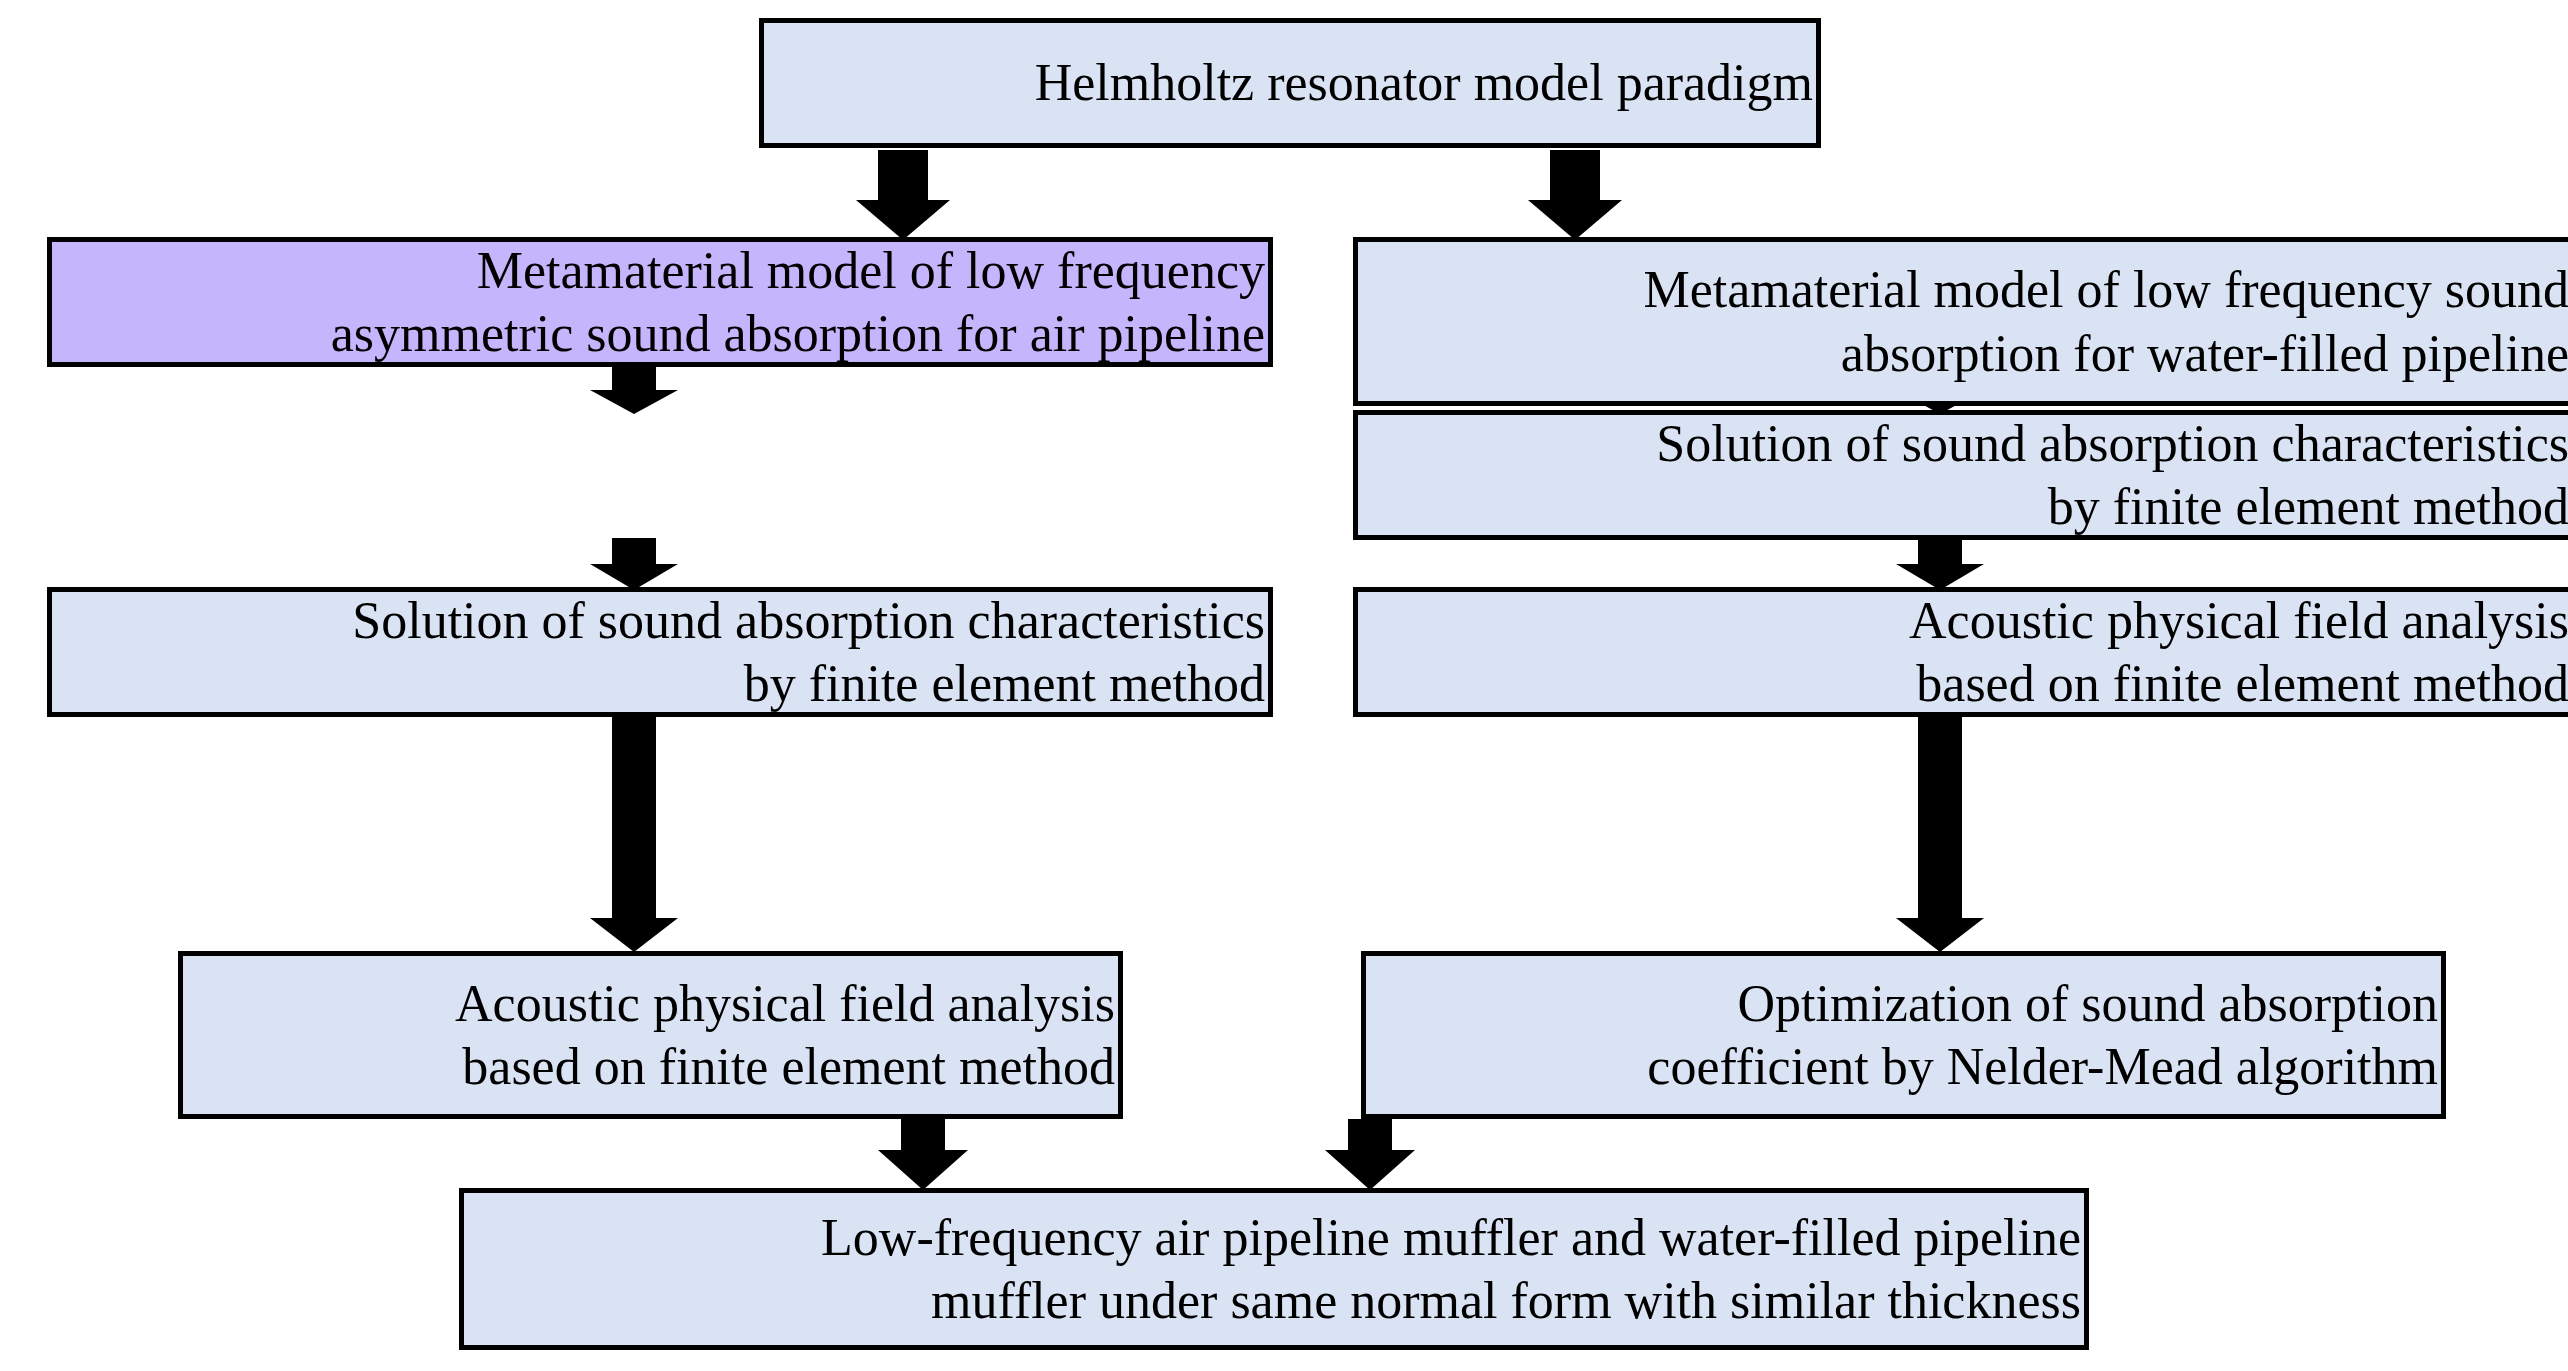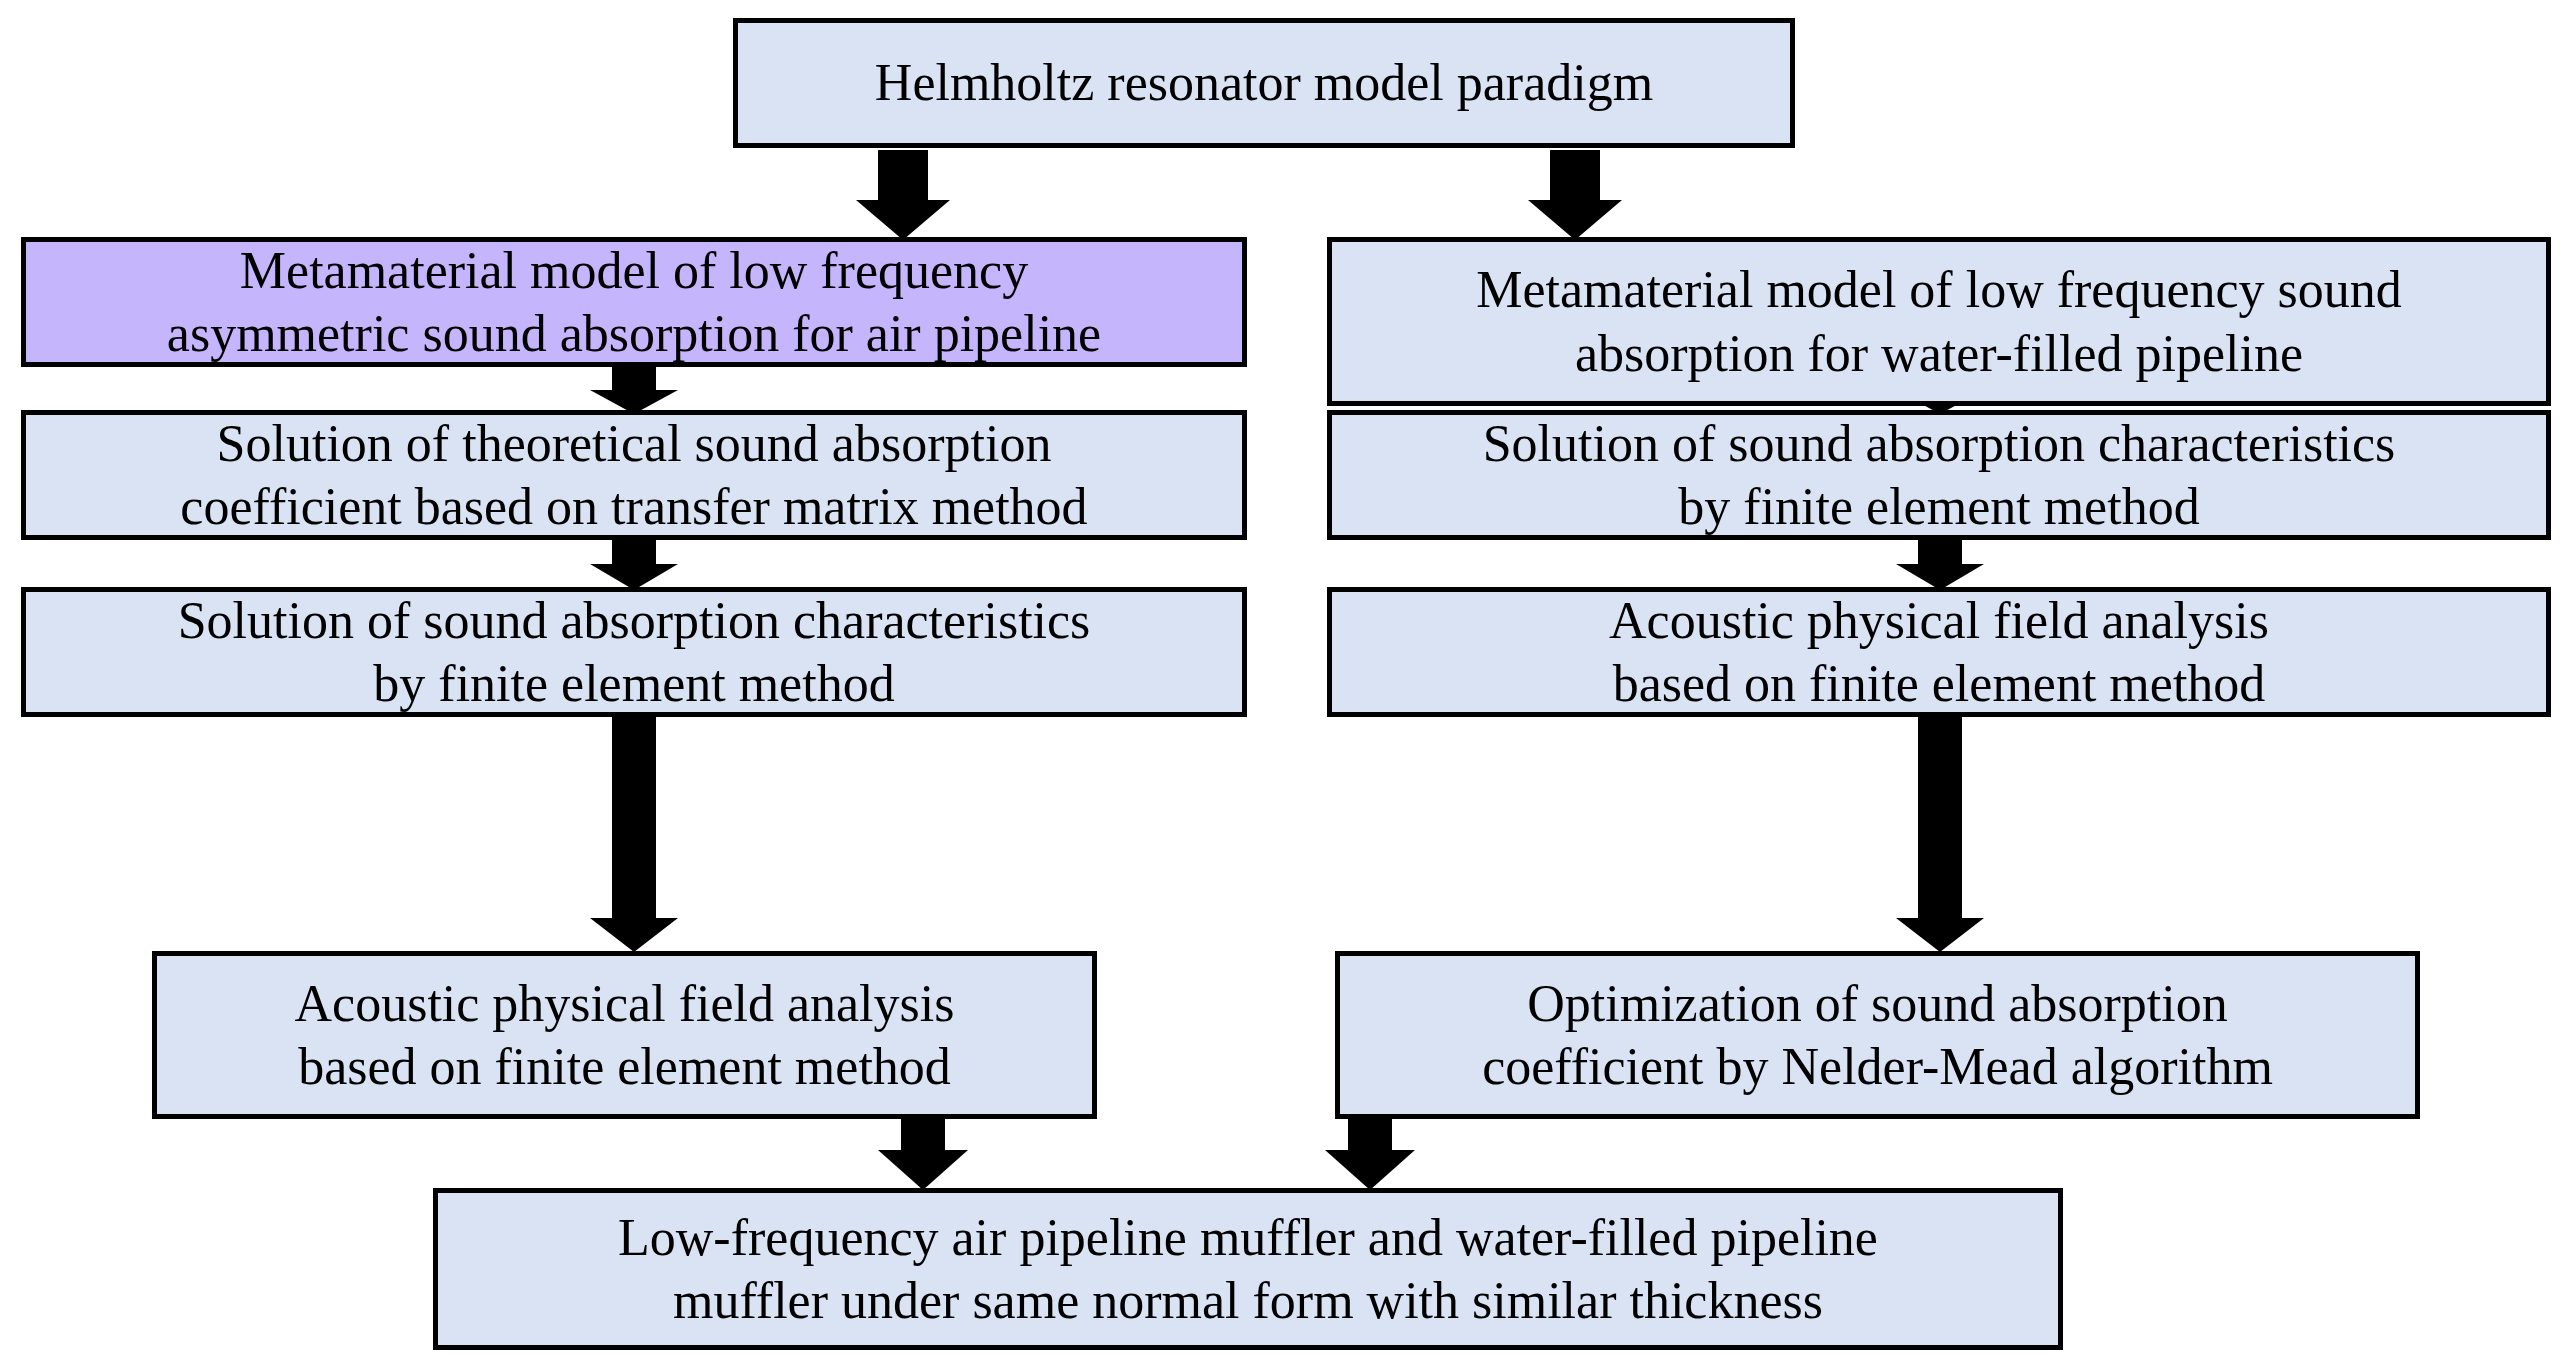--- a/index.html
+++ b/index.html
@@ -16,25 +16,26 @@
     overflow:hidden;
   }
   .node{
     position:absolute;
     box-sizing:border-box;
     background:#dae3f3;
     border:5px solid #000000;
     display:flex;
     align-items:center;
     justify-content:center;
-    text-align:center;
+    text-align:right;
     color:#000000;
     line-height:1.22;
     padding:4px 3px;
     white-space:pre-line;
+    margin-left:26px;
   }
   .node .label{
     display:block;
     width:100%;
   }
   
   .fs-top{font-size:52px;}
   .fs-std{font-size:52px;}
 </style>
 </head>
@@ -88,24 +89,20 @@
 
   <div class="node fs-top" style="left: 733px; top: 18px; width: 1062px; height: 130px; background: rgb(218, 227, 243); border-color: rgb(0, 0, 0);">
     <span class="label">Helmholtz resonator model paradigm</span>
   </div>
 
   <div class="node fs-std" style="left: 21px; top: 237px; width: 1226px; height: 130px; background: #c4b5fd; border-color: rgb(0, 0, 0);">
     <span class="label">Metamaterial model of low frequency
 asymmetric sound absorption for air pipeline</span>
   </div>
 
-  <div class="node fs-std" style="left: 21px; top: 410px; width: 1226px; height: 130px; background: rgb(218, 227, 243); border-color: rgb(0, 0, 0);">
-    <span class="label">Solution of theoretical sound absorption
-coefficient based on transfer matrix method</span>
-  </div>
 
   <div class="node fs-std" style="left: 21px; top: 587px; width: 1226px; height: 130px; background: rgb(218, 227, 243); border-color: rgb(0, 0, 0);">
     <span class="label">Solution of sound absorption characteristics
 by finite element method</span>
   </div>
 
   <div class="node fs-std" style="left: 152px; top: 951px; width: 945px; height: 168px; background: rgb(218, 227, 243); border-color: rgb(0, 0, 0);">
     <span class="label">Acoustic physical field analysis
 based on finite element method</span>
   </div>

